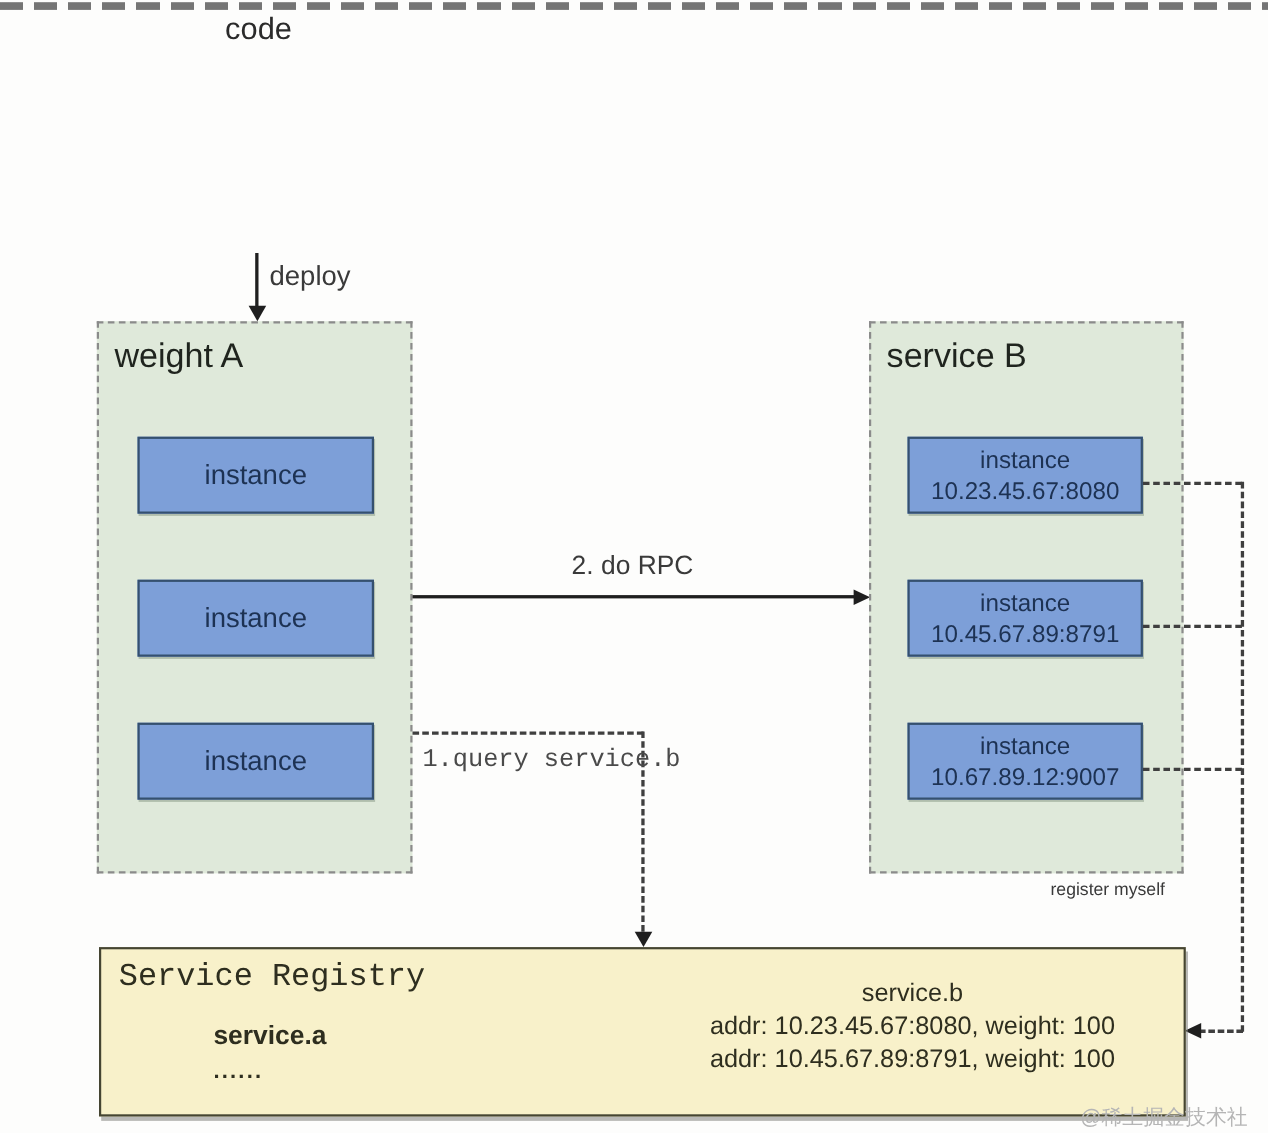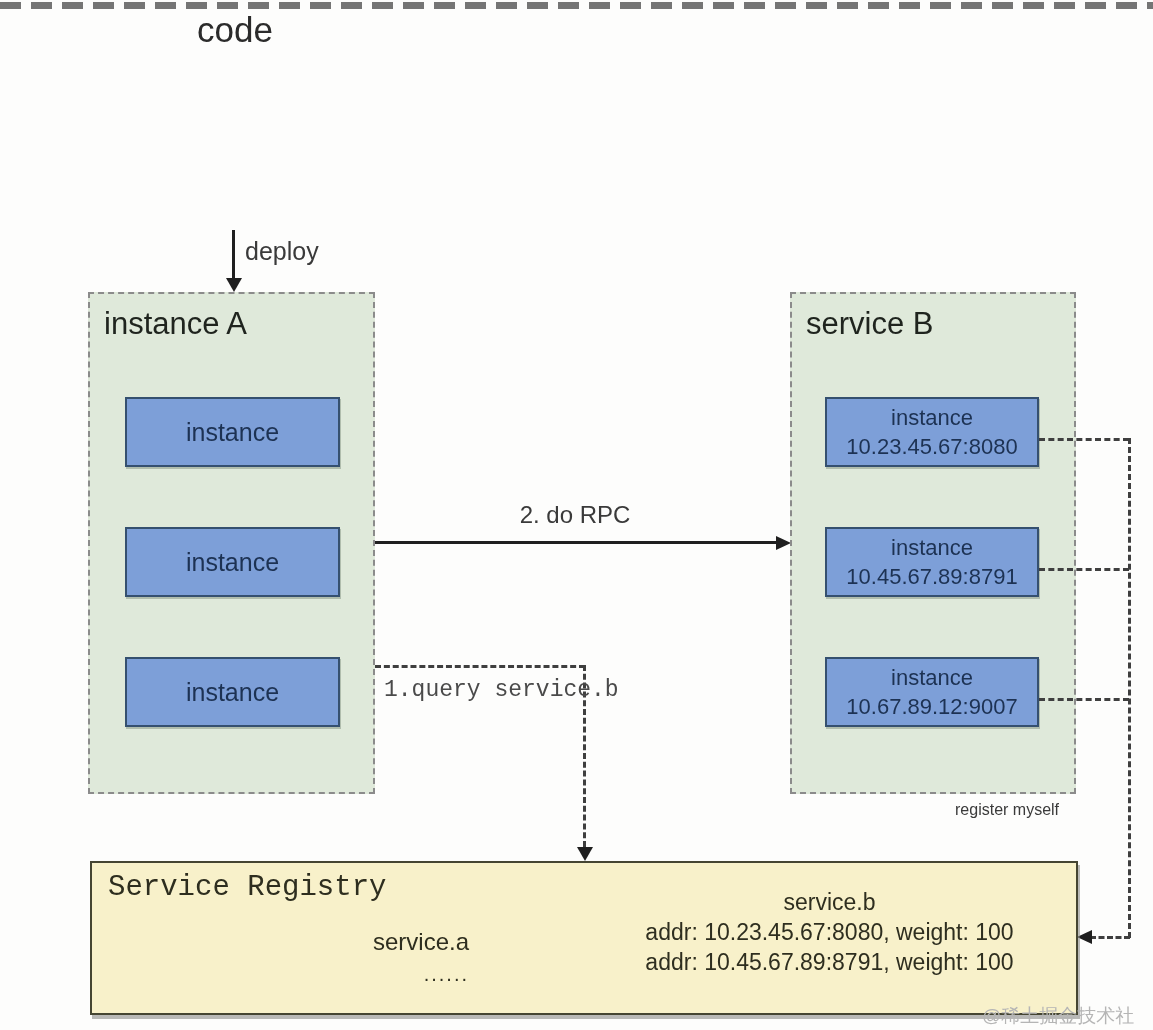--- a/index.html
+++ b/index.html
@@ -21,21 +21,21 @@
     width: 1153px; height: 7px;
     background: repeating-linear-gradient(90deg, #5d5d5d 0 21px, rgba(0,0,0,0) 21px 31px);
     opacity: .85;
   }
 
   
   .code-caption {
     position: absolute;
     left: 120px; top: 10px; width: 230px;
     text-align: center;
-    font-size: 35px;
+    font-size: 28px;
     color: #2b2b2b;
   }
   .code-box {
     position: absolute;
     left: 10px; top: 58px;
     width: 446px; height: 170px;
     background: #92c877;
     border: 2px solid #89bd6e;
     border-radius: 24px;
     box-shadow: -2px -2px 0 rgba(140,140,140,.45);
@@ -117,22 +117,22 @@
     border: 2px solid #454532;
     box-shadow: 2px 4px 0 rgba(130,130,125,.55);
     color: #2e2e1f;
   }
   .registry-title {
     position: absolute; left: 16px; top: 8px;
     font-size: 29px;
     font-family: Liberation Mono, monospace;
   }
   .registry-left {
-    position: absolute; left: 87px; top: 62px; width: 290px;
-    text-align: right; font-size: 24px; line-height: 34px;
+    position: absolute; left: 102px; top: 62px; width: 290px;
+    text-align: left; font-size: 24px; line-height: 34px; font-weight: bold;
   }
   .registry-left .dots { font-size: 20px; letter-spacing: 2px; line-height: 30px; }
   .registry-right {
     position: absolute; left: 505px; top: 24px; width: 465px;
     text-align: center; font-size: 23px; line-height: 30px;
   }
 
   .watermark {
     position: absolute;
     left: 982px; top: 1003px;
@@ -147,21 +147,21 @@
 
   <div class="top-strip"></div>
 
   <div class="code-caption">code</div>
 
   <div class="v-line" style="left:232px; top:230px; height:50px;"></div>
   <div class="head-down" style="left:226px; top:278px;"></div>
   <div class="edge-label lbl-deploy">deploy</div>
 
   <div class="panel panel-a">
-    <div class="panel-title">instance A</div>
+    <div class="panel-title">weight A</div>
   </div>
   <div class="instance" style="left:125px; top:397px;">
     <div class="one-line">instance</div>
   </div>
   <div class="instance" style="left:125px; top:527px;">
     <div class="one-line">instance</div>
   </div>
   <div class="instance" style="left:125px; top:657px;">
     <div class="one-line">instance</div>
   </div>

